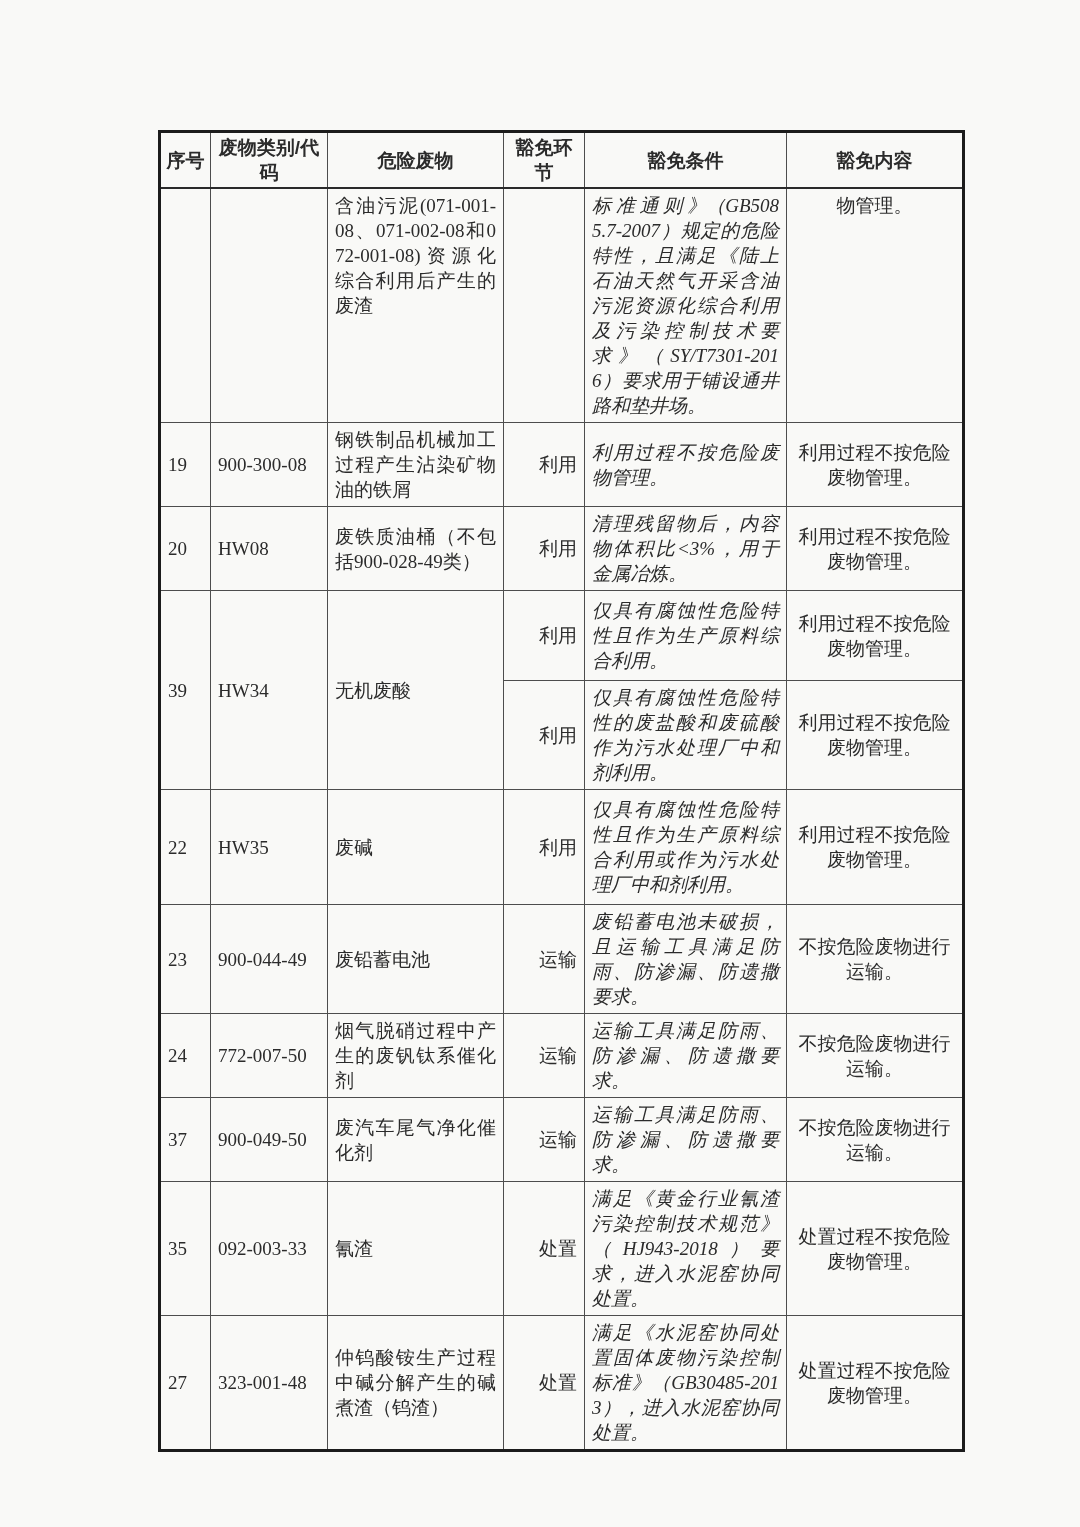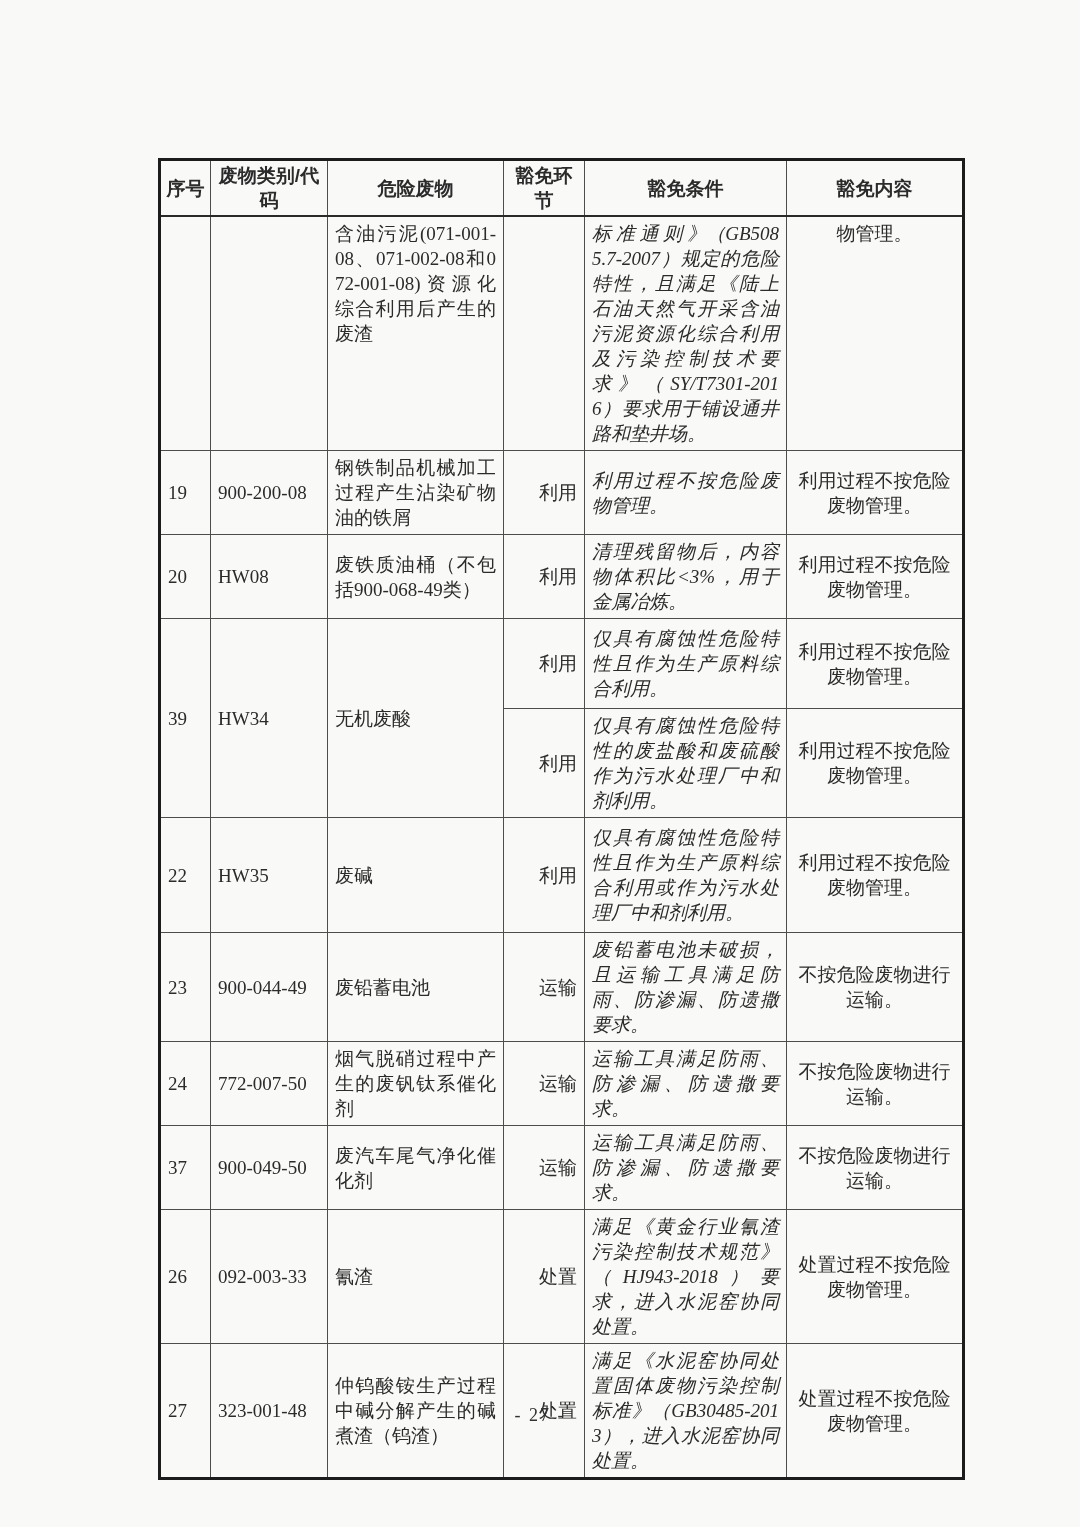--- a/index.html
+++ b/index.html
@@ -19,21 +19,20 @@
     inset: 0;
   }
   table.exemption {
     position: absolute;
     left: 158px;
     top: 130px;
     width: 804px;
     border-collapse: collapse;
     table-layout: fixed;
     background: transparent;
-    margin-top: 28px;
   }
   table.exemption th,
   table.exemption td {
     border: 1px solid #4d4d4d;
     padding: 4px 7px;
     font-size: 19px;
     line-height: 25px;
     vertical-align: middle;
     overflow: hidden;
     word-break: break-all;
@@ -95,30 +94,30 @@
       <tr class="row-cont" style="height:226px">
         <td class="c-no"></td>
         <td class="c-code"></td>
         <td class="c-waste">含油污泥(071-001-08、071-002-08和072-001-08)资源化综合利用后产生的废渣</td>
         <td class="c-stage"></td>
         <td class="c-cond">标 准 通 则 》（GB5085.7-2007）规定的危险特性，且满足《陆上石油天然气开采含油污泥资源化综合利用及污染控制技术要求》（SY/T7301-2016）要求用于铺设通井路和垫井场。</td>
         <td class="c-cont">物管理。</td>
       </tr>
       <tr style="height:79px">
         <td class="c-no">19</td>
-        <td class="c-code">900-200-08</td>
+        <td class="c-code">900-300-08</td>
         <td class="c-waste">钢铁制品机械加工过程产生沾染矿物油的铁屑</td>
         <td class="c-stage">利用</td>
         <td class="c-cond">利用过程不按危险废物管理。</td>
         <td class="c-cont">利用过程不按危险废物管理。</td>
       </tr>
       <tr style="height:78px">
         <td class="c-no">20</td>
         <td class="c-code">HW08</td>
-        <td class="c-waste">废铁质油桶（不包括900-068-49类）</td>
+        <td class="c-waste">废铁质油桶（不包括900-028-49类）</td>
         <td class="c-stage">利用</td>
         <td class="c-cond">清理残留物后，内容物体积比&lt;3%，用于金属冶炼。</td>
         <td class="c-cont">利用过程不按危险废物管理。</td>
       </tr>
       <tr style="height:90px">
         <td class="c-no" rowspan="2">39</td>
         <td class="c-code" rowspan="2">HW34</td>
         <td class="c-waste" rowspan="2">无机废酸</td>
         <td class="c-stage">利用</td>
         <td class="c-cond">仅具有腐蚀性危险特性且作为生产原料综合利用。</td>
@@ -155,33 +154,32 @@
       </tr>
       <tr style="height:65px">
         <td class="c-no">37</td>
         <td class="c-code">900-049-50</td>
         <td class="c-waste">废汽车尾气净化催化剂</td>
         <td class="c-stage">运输</td>
         <td class="c-cond">运输工具满足防雨、防渗漏、防遗撒要求。</td>
         <td class="c-cont">不按危险废物进行运输。</td>
       </tr>
       <tr style="height:106px">
-        <td class="c-no">26</td>
+        <td class="c-no">35</td>
         <td class="c-code">092-003-33</td>
         <td class="c-waste">氰渣</td>
         <td class="c-stage">处置</td>
         <td class="c-cond">满足《黄金行业氰渣污染控制技术规范》（HJ943-2018）要求，进入水泥窑协同处置。</td>
         <td class="c-cont">处置过程不按危险废物管理。</td>
       </tr>
       <tr style="height:108px">
         <td class="c-no">27</td>
         <td class="c-code">323-001-48</td>
         <td class="c-waste">仲钨酸铵生产过程中碱分解产生的碱煮渣（钨渣）</td>
         <td class="c-stage">处置</td>
         <td class="c-cond">满足《水泥窑协同处置固体废物污染控制标准》（GB30485-2013），进入水泥窑协同处置。</td>
         <td class="c-cont">处置过程不按危险废物管理。</td>
       </tr>
     </tbody>
   </table>
 
-  <div class="page-number">- 27 -</div>
 
 </div>
 
 </body></html>

